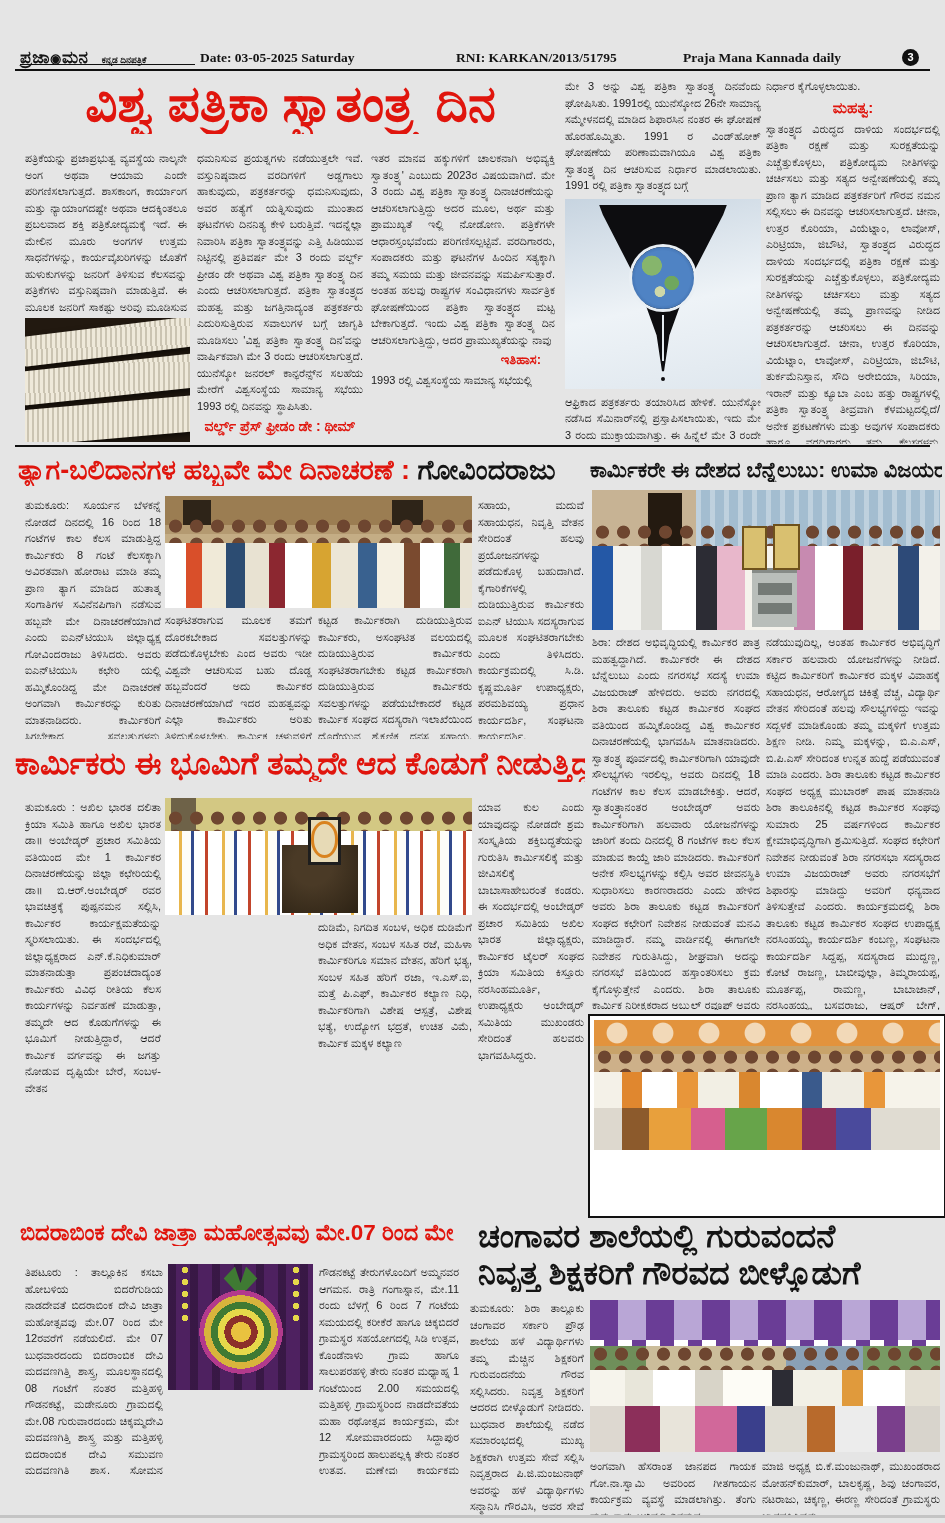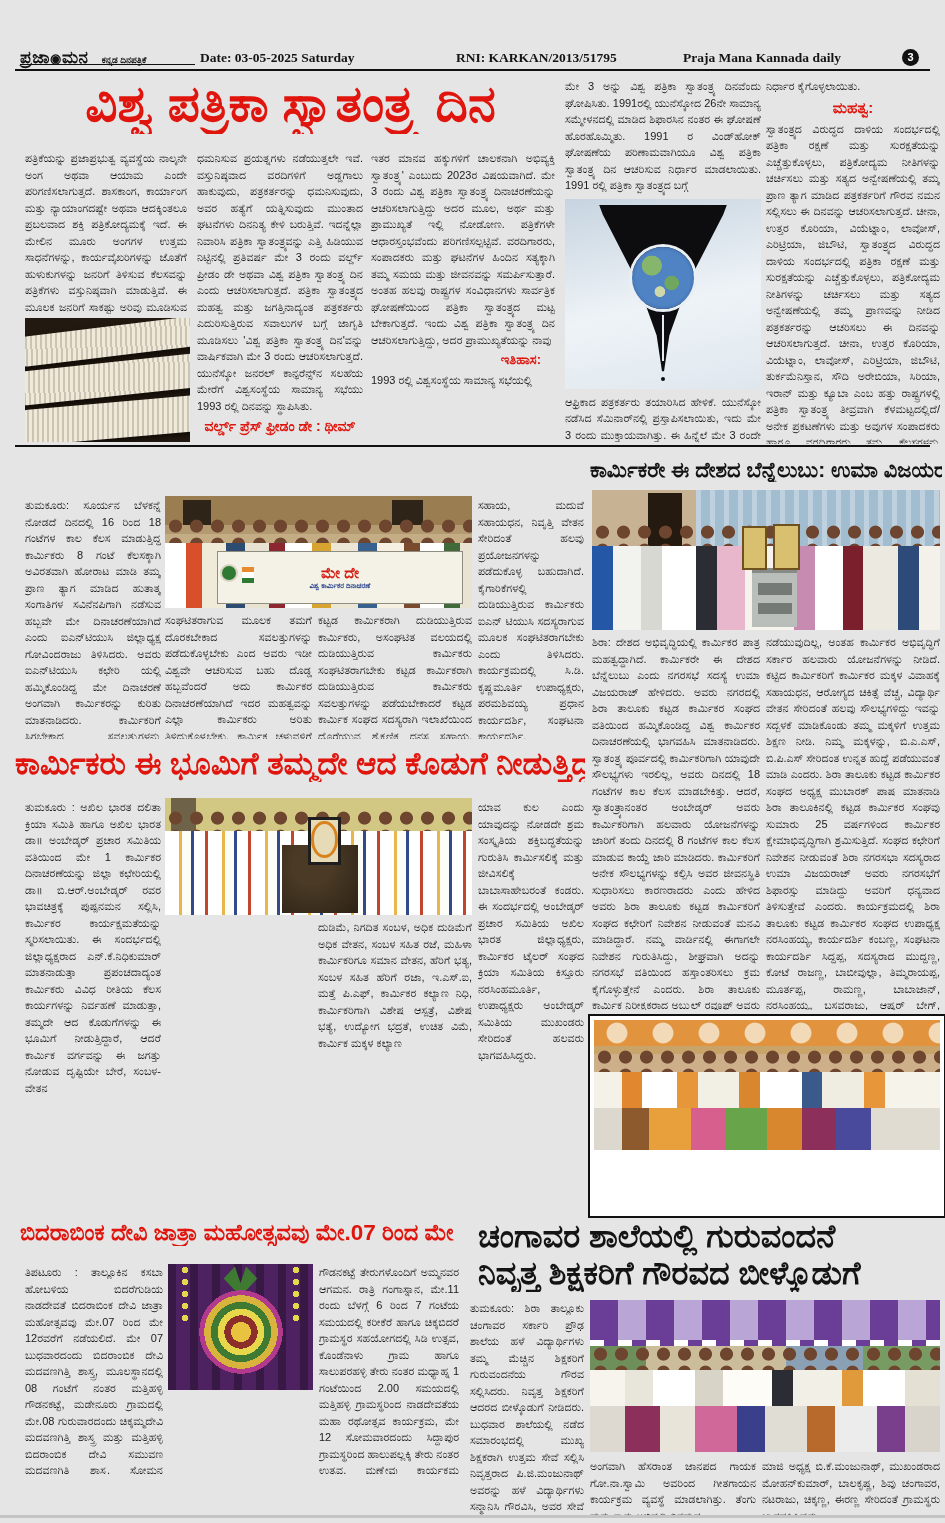--- a/index.html
+++ b/index.html
@@ -146,34 +146,32 @@
   </div>
 
   <div class="col" style="left:766px;top:78px;width:174px;height:366px;">
     <span>ನಿರ್ಧಾರ ಕೈಗೊಳ್ಳಲಾಯಿತು.</span>
     <div class="subhead" style="font-size:15px;">ಮಹತ್ವ:</div>
     <span>ಸ್ವಾತಂತ್ರ್ಯದ ವಿರುದ್ಧದ ದಾಳಿಯ ಸಂದರ್ಭದಲ್ಲಿ ಪತ್ರಿಕಾ ರಕ್ಷಣೆ ಮತ್ತು ಸುರಕ್ಷತೆಯನ್ನು ಎಚ್ಚೆತ್ತುಕೊಳ್ಳಲು, ಪತ್ರಿಕೋದ್ಯಮ ನೀತಿಗಳನ್ನು ಚರ್ಚಿಸಲು ಮತ್ತು ಸತ್ಯದ ಅನ್ವೇಷಣೆಯಲ್ಲಿ ತಮ್ಮ ಪ್ರಾಣ ತ್ಯಾಗ ಮಾಡಿದ ಪತ್ರಕರ್ತರಿಗೆ ಗೌರವ ನಮನ ಸಲ್ಲಿಸಲು ಈ ದಿನವನ್ನು ಆಚರಿಸಲಾಗುತ್ತದೆ. ಚೀನಾ, ಉತ್ತರ ಕೊರಿಯಾ, ವಿಯೆಟ್ನಾಂ, ಲಾವೋಸ್, ಎರಿಟ್ರಿಯಾ, ಜಿಬೌಟಿ, ಸ್ವಾತಂತ್ರ್ಯದ ವಿರುದ್ಧದ ದಾಳಿಯ ಸಂದರ್ಭದಲ್ಲಿ ಪತ್ರಿಕಾ ರಕ್ಷಣೆ ಮತ್ತು ಸುರಕ್ಷತೆಯನ್ನು ಎಚ್ಚೆತ್ತುಕೊಳ್ಳಲು, ಪತ್ರಿಕೋದ್ಯಮ ನೀತಿಗಳನ್ನು ಚರ್ಚಿಸಲು ಮತ್ತು ಸತ್ಯದ ಅನ್ವೇಷಣೆಯಲ್ಲಿ ತಮ್ಮ ಪ್ರಾಣವನ್ನು ನೀಡಿದ ಪತ್ರಕರ್ತರನ್ನು ಆಚರಿಸಲು ಈ ದಿನವನ್ನು ಆಚರಿಸಲಾಗುತ್ತದೆ. ಚೀನಾ, ಉತ್ತರ ಕೊರಿಯಾ, ವಿಯೆಟ್ನಾಂ, ಲಾವೋಸ್, ಎರಿಟ್ರಿಯಾ, ಜಿಬೌಟಿ, ತುರ್ಕಮೆನಿಸ್ತಾನ, ಸೌದಿ ಅರೇಬಿಯಾ, ಸಿರಿಯಾ, ಇರಾನ್ ಮತ್ತು ಕ್ಯೂಬಾ ಎಂಬ ಹತ್ತು ರಾಷ್ಟ್ರಗಳಲ್ಲಿ ಪತ್ರಿಕಾ ಸ್ವಾತಂತ್ರ್ಯ ತೀವ್ರವಾಗಿ ಕೆಳಮಟ್ಟದಲ್ಲಿದೆ/ ಅನೇಕ ಪ್ರಕಟಣೆಗಳು ಮತ್ತು ಅವುಗಳ ಸಂಪಾದಕರು ಹಾಗೂ ವರದಿಗಾರರು ತಮ್ಮ ಕೆಲಸಗಳನ್ನು ಮಾಡುವುದನ್ನು ತಡೆಯುತ್ತಾರೆ, ಸೆನ್ಸಾರ್ ಮಾಡುತ್ತಾರೆ ಮತ್ತು ನಿಷೇಧಿಸುತ್ತಾರೆ ಎಂದು ವಿಶ್ವ ಪತ್ರಿಕಾ ದಿನ ನಮಗೆ ನೆನಪಿಸುತ್ತದೆ. ಅಲ್ಲದೆ, ಹಲವು ಪತ್ರಕರ್ತರನ್ನು ಜೈಲಿಗಟ್ಟಲಾಗುತ್ತದೆ ಹಾಗೂ ಹಲವರು ಹತ್ಯೆಗೀಡಾಗುತ್ತಾರೆ ಎಂಬುದೂ ಗಮನಾರ್ಹ ಅಂಶ.</span>
   </div>
 
   <div class="rule" style="left:15px;top:445px;width:915px;height:2px;"></div>
 
+  <div class="hl" style="left:18px;top:455px;width:566px;font-size:27px;">
+    <span class="red">ತ್ಯಾಗ-ಬಲಿದಾನಗಳ ಹಬ್ಬವೇ ಮೇ ದಿನಾಚರಣೆ :</span>
+    <span>ಗೋವಿಂದರಾಜು</span>
+  </div>
 
   <div class="col" style="left:25px;top:497px;width:136px;height:242px;">ತುಮಕೂರು: ಸೂರ್ಯನ ಬೆಳಕನ್ನೆ ನೋಡದೆ ದಿನದಲ್ಲಿ 16 ರಿಂದ 18 ಗಂಟೆಗಳ ಕಾಲ ಕೆಲಸ ಮಾಡುತ್ತಿದ್ದ ಕಾರ್ಮಿಕರು 8 ಗಂಟೆ ಕೆಲಸಕ್ಕಾಗಿ ಅವಿರತವಾಗಿ ಹೋರಾಟ ಮಾಡಿ ತಮ್ಮ ಪ್ರಾಣ ತ್ಯಾಗ ಮಾಡಿದ ಹುತಾತ್ಮ ಸಂಗಾತಿಗಳ ಸವಿನೆನಪಿಗಾಗಿ ನಡೆಸುವ ಹಬ್ಬವೇ ಮೇ ದಿನಾಚರಣೆಯಾಗಿದೆ ಎಂದು ಐಎನ್‌ಟಿಯುಸಿ ಜಿಲ್ಲಾಧ್ಯಕ್ಷ ಗೋವಿಂದರಾಜು ತಿಳಿಸಿದರು. ಅವರು ಐಎನ್‌ಟಿಯುಸಿ ಕಛೇರಿ ಯಲ್ಲಿ ಹಮ್ಮಿಕೊಂಡಿದ್ದ ಮೇ ದಿನಾಚರಣೆ ಅಂಗವಾಗಿ ಕಾರ್ಮಿಕರನ್ನು ಕುರಿತು ಮಾತನಾಡಿದರು. ಕಾರ್ಮಿಕರಿಗೆ ಸಿಗಬೇಕಾದ ಸವಲತ್ತುಗಳನ್ನು ನ್ಯಾಯಸಮ್ಮತವಾಗಿ ಪಡೆದು ಕೊಳ್ಳುವ ಸಲುವಾಗಿ ಸಂಘಟನೆಗಳು ಸ್ಥಾಪನೆಯಾಗಿವೆ ಕಾರ್ಮಿಕರು ಇಂದು</div>
 
   <div class="photo photoA" style="left:165px;top:496px;width:307px;height:112px;">
     <div class="pa-win" style="left:6%;top:4%;width:9%;height:22%;"></div>
     <div class="pa-win" style="left:74%;top:4%;width:10%;height:22%;"></div>
     <div class="heads" style="top:20%;height:34%;"></div>
     <div class="torsos" style="top:42%;height:58%;background:linear-gradient(90deg,#ffffff 0 7%,#d94f2a 7% 12%,#f0ead8 12% 20%,#2c4c72 20% 26%,#e8e2d2 26% 34%,#8c2730 34% 39%,#fff 39% 48%,#d7a431 48% 54%,#ece6d6 54% 63%,#39618f 63% 69%,#f5f0e2 69% 78%,#7a4a2f 78% 83%,#fff 83% 91%,#406a3a 91% 96%,#e9e3d3 96%);"></div>
-    <div class="bannerA">
-      <div class="intuc"></div>
-      <div class="miniflag"></div>
-      <div class="t">ಮೇ ದೇ</div>
-      <div class="s">ವಿಶ್ವ ಕಾರ್ಮಿಕರ ದಿನಾಚರಣೆ</div>
-    </div>
   </div>
 
   <div class="col" style="left:165px;top:612px;width:147px;height:127px;">ಸಂಘಟಿತರಾಗುವ ಮೂಲಕ ತಮಗೆ ದೊರಕಬೇಕಾದ ಸವಲತ್ತುಗಳನ್ನು ಪಡೆದುಕೊಳ್ಳಬೇಕು ಎಂದ ಅವರು ಇಡೀ ವಿಶ್ವವೇ ಆಚರಿಸುವ ಬಹು ದೊಡ್ಡ ಹಬ್ಬವೆಂದರೆ ಅದು ಕಾರ್ಮಿಕರ ದಿನಾಚರಣೆಯಾಗಿದೆ ಇದರ ಮಹತ್ವವನ್ನು ಎಲ್ಲಾ ಕಾರ್ಮಿಕರು ಅರಿತು ತಿಳಿದುಕೊಳ್ಳಬೇಕು. ಕಾರ್ಮಿಕ ಚಳುವಳಿಗೆ ಒಂದು ಇತಿಹಾಸವಿದೆ ಎಂದರು.</div>
   <div class="col" style="left:318px;top:612px;width:154px;height:127px;">ಕಟ್ಟಡ ಕಾರ್ಮಿಕರಾಗಿ ದುಡಿಯುತ್ತಿರುವ ಕಾರ್ಮಿಕರು, ಅಸಂಘಟಿತ ವಲಯದಲ್ಲಿ ದುಡಿಯುತ್ತಿರುವ ಕಾರ್ಮಿಕರು ಸಂಘಟಿತರಾಗಬೇಕು ಕಟ್ಟಡ ಕಾರ್ಮಿಕರಾಗಿ ದುಡಿಯುತ್ತಿರುವ ಕಾರ್ಮಿಕರು ಸವಲತ್ತುಗಳನ್ನು ಪಡೆಯಬೇಕಾದರೆ ಕಟ್ಟಡ ಕಾರ್ಮಿಕ ಸಂಘದ ಸದಸ್ಯರಾಗಿ ಇಲಾಖೆಯಿಂದ ದೊರೆಯುವ ಶೈಕ್ಷಣಿಕ ಧನಸ ಸಹಾಯ, ವೈದ್ಯಕೀಯ ಧನ</div>
   <div class="col" style="left:478px;top:497px;width:106px;height:242px;">ಸಹಾಯ, ಮದುವೆ ಸಹಾಯಧನ, ನಿವೃತ್ತಿ ವೇತನ ಸೇರಿದಂತೆ ಹಲವು ಪ್ರಯೋಜನಗಳನ್ನು ಪಡೆದುಕೊಳ್ಳ ಬಹುದಾಗಿದೆ. ಕೈಗಾರಿಕೆಗಳಲ್ಲಿ ದುಡಿಯುತ್ತಿರುವ ಕಾರ್ಮಿಕರು ಐಎನ್ ಟಿಯುಸಿ ಸದಸ್ಯರಾಗುವ ಮೂಲಕ ಸಂಘಟಿತರಾಗಬೇಕು ಎಂದು ತಿಳಿಸಿದರು. ಕಾರ್ಯಕ್ರಮದಲ್ಲಿ ಸಿ.ಡಿ. ಕೃಷ್ಣಮೂರ್ತಿ ಉಪಾಧ್ಯಕ್ಷರು, ಪರಮಶಿವಯ್ಯ ಪ್ರಧಾನ ಕಾರ್ಯದರ್ಶಿ, ಸಂಘಟನಾ ಕಾರ್ಯದರ್ಶಿ, ಹನುಮಂತರಾಯಪ್ಪ ತಾಲ್ಲೂಕು ಅಧ್ಯಕ್ಷ, ಕೃಷ್ಣಮೂರ್ತಿ ತಾಲ್ಲೂಕು ಕಾರ್ಯದರ್ಶಿ, ಮೋಹನ್ ಅಸಂಘಟಿತ ಕಾರ್ಮಿಕರ ಸಂಘಟನೆಯ ಅಧ್ಯಕ್ಷ ಸೇರಿದಂತೆ ಜಿಲ್ಲೆಯ ತಾಲ್ಲೂಕು ಅಧ್ಯಕ್ಷರು ಮತ್ತು ಕಾರ್ಯದರ್ಶಿಗಳು ಭಾಗವಹಿಸಿದ್ದರು.</div>
 
   <div class="hl" style="left:590px;top:458px;width:352px;font-size:21px;">ಕಾರ್ಮಿಕರೇ ಈ ದೇಶದ ಬೆನ್ನೆಲುಬು: ಉಮಾ ವಿಜಯರಾಜ್</div>
 
   <div class="photo photoB1" style="left:592px;top:490px;width:348px;height:140px;">
     <div class="corrug"></div>

